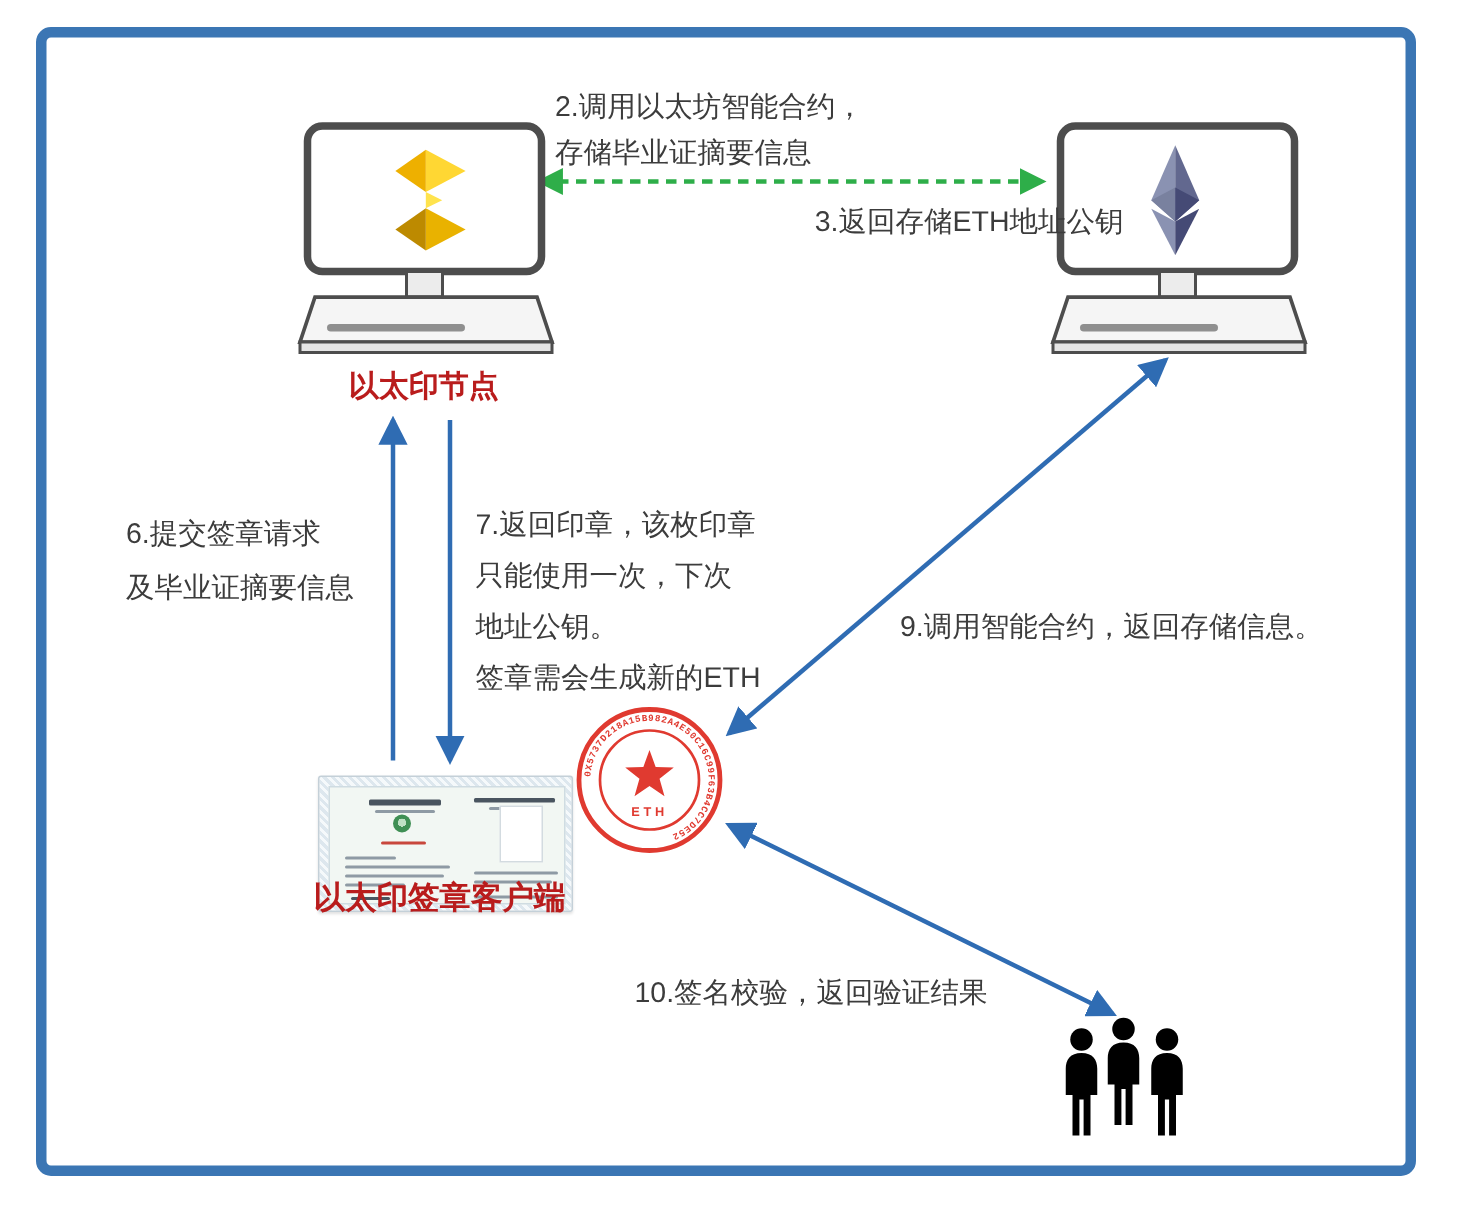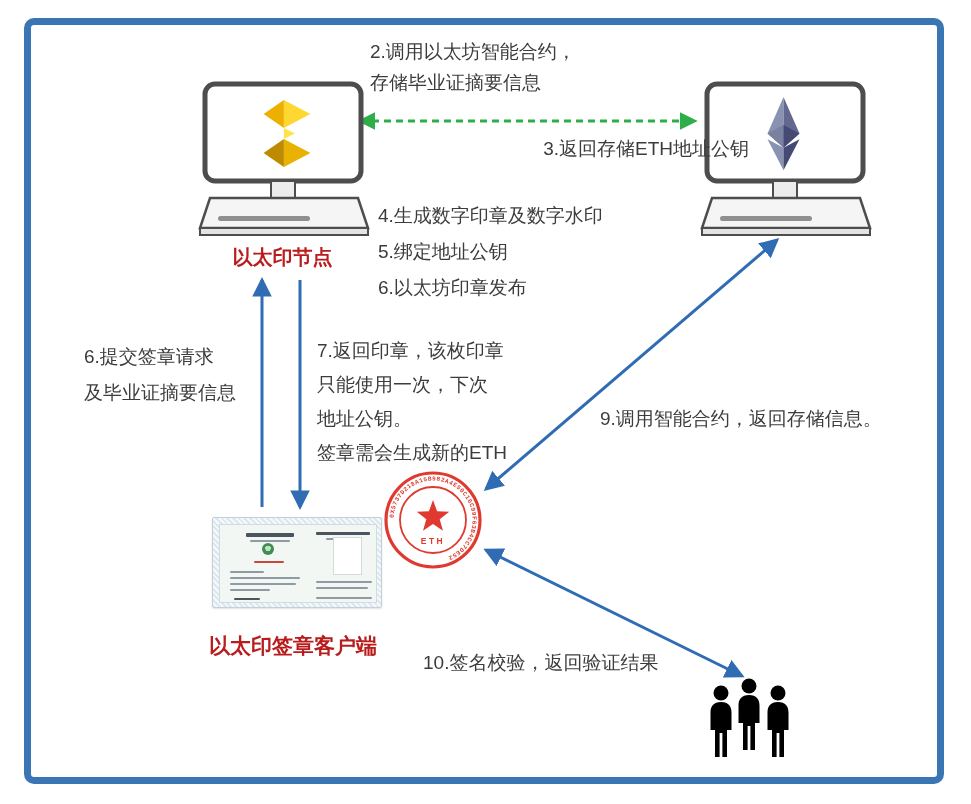--- a/index.html
+++ b/index.html
@@ -3,22 +3,22 @@
 <meta charset="utf-8">
 <style>
   html,body{margin:0;padding:0;background:#ffffff;}
   #canvas{position:relative;width:971px;height:804px;background:#ffffff;overflow:hidden;
           font-family:"Liberation Sans","DejaVu Sans",sans-serif;color:#3c3c3c;}
   .abs{position:absolute;}
   #frame{left:24px;top:18px;width:906px;height:752px;border:7px solid #3b76b4;border-radius:10px;}
   .steptext{font-size:19px;line-height:34px;color:#3c3c3c;white-space:nowrap;}
   .bluelabel{color:#b91c1c;font-weight:600;text-align:center;white-space:nowrap;}
   #lbl-node{left:205px;top:244px;width:155px;font-size:20px;}
-  #lbl-client{left:188px;top:632px;width:210px;font-size:21px;}
-  #txt-step2{left:370px;top:36px;line-height:31px;}
+  #lbl-client{left:188px;top:584px;width:210px;font-size:21px;}
+  #txt-step2{left:370px;top:56px;line-height:31px;}
   #txt-step3{left:464px;top:132px;width:285px;text-align:right;}
   #txt-step456{left:378px;top:198px;line-height:36px;}
   #txt-step1{left:84px;top:339px;line-height:36px;}
   #txt-step7{left:317px;top:334px;line-height:34px;}
   #txt-step9{left:600px;top:402px;}
   #txt-step8{left:560px;top:515px;line-height:34px;}
   #txt-step10{left:423px;top:646px;}
   
   #cert{left:212px;top:517px;width:170px;height:91px;box-sizing:border-box;
         padding:6px;background:repeating-linear-gradient(45deg,#dde7ee 0 2px,#f5f9fb 2px 4px);
@@ -89,25 +89,20 @@
     <polygon points="14,118 162,118 172,148 4,148" fill="#f5f5f5" stroke="#4d4d4d" stroke-width="2.5"></polygon>
     <polygon points="4,148 172,148 172,155 4,155" fill="#e4e4e4" stroke="#4d4d4d" stroke-width="2"></polygon>
     <rect x="22" y="136" width="92" height="5" rx="2.5" fill="#8f8f8f"></rect>
   </svg>
 
   <div id="txt-step2" class="abs steptext">
     <div>2.调用以太坊智能合约，</div>
     <div>存储毕业证摘要信息</div>
   </div>
   <div id="txt-step3" class="abs steptext">3.返回存储ETH地址公钥</div>
-  <div id="txt-step456" class="abs steptext">
-    <div>4.生成数字印章及数字水印</div>
-    <div>5.绑定地址公钥</div>
-    <div>6.以太坊印章发布</div>
-  </div>
   <div id="txt-step1" class="abs steptext">
     <div>6.提交签章请求</div>
     <div>及毕业证摘要信息</div>
   </div>
   <div id="txt-step7" class="abs steptext">
     <div>7.返回印章，该枚印章</div>
     <div>只能使用一次，下次</div>
     <div>地址公钥。</div>
     <div>签章需会生成新的ETH</div>
   </div>

